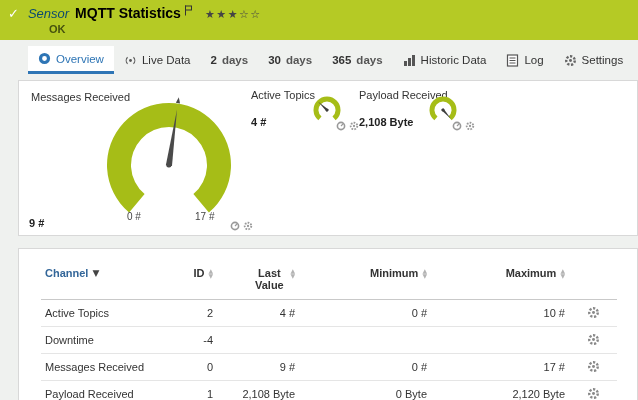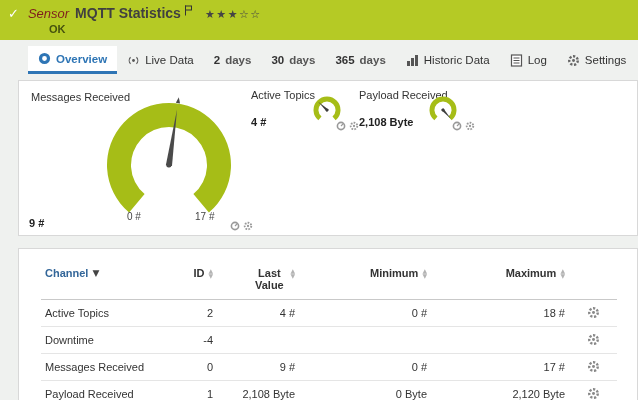--- a/index.html
+++ b/index.html
@@ -7,31 +7,31 @@
   body {
     overflow:hidden; position:relative;
     background:#eff1ef;
     font-family:"Liberation Sans","DejaVu Sans",sans-serif;
     font-size:11px; color:#333;
   }
   
   .topbar { height:40px; background:#b5ca25; padding:5px 8px 0 8px; }
   .tb-row1 { display:flex; align-items:baseline; }
   .check { color:#fff; font-weight:bold; font-size:13px; font-family:"DejaVu Sans",sans-serif; margin-right:9px; }
-  .sensor-type { font-style:italic; font-size:13px; color:#7f1d1d; margin-right:6px; }
-  .sensor-title { font-weight:bold; font-size:14px; color:#404040; }
+  .sensor-type { font-style:italic; font-size:13px; color:#0c4a6e; margin-right:6px; }
+  .sensor-title { font-weight:bold; font-size:14px; color:#000000; }
   .flagwrap { margin-left:3px; align-self:flex-start; }
   .stars { margin-left:12px; font-size:11px; color:#454545; letter-spacing:1.5px; font-family:"DejaVu Sans",sans-serif; }
   .tb-row2 { margin-left:41px; margin-top:2px; font-size:11px; font-weight:bold; color:#46520e; }
   
   .tabbar { display:flex; align-items:stretch; margin:6px 0 0 28px; height:28px; }
   .tab { display:flex; align-items:center; gap:5px; padding:0 10px; font-size:11.5px; color:#333; cursor:pointer; white-space:nowrap; }
   .tab .num { font-weight:bold; }
   .tab .daylbl { color:#555;font-weight:bold; }
-  .tab.active { background:#fff; border-bottom:3px solid #2e75b5; color:#2e75b5; font-weight:bold; }
+  .tab.active { background:#fff; border-bottom:3px solid #2e75b5; color:#2e75b5; font-weight:normal; }
   .ticon { flex:0 0 auto; }
   
   .panel { position:absolute; left:18px; width:620px; background:#fff; border:1px solid #d8d8d8; }
   #gauges-panel { top:80px; height:156px; }
   #table-panel  { top:248px; height:170px; padding:14px 20px 0 22px; }
   
   .glabel { font-size:11px; color:#333; }
   .gvalue { font-size:11px; font-weight:bold; color:#222; }
   .gauge-large { position:absolute; left:10px; top:6px; width:230px; height:150px; }
   .gauge-large .glabel { position:absolute; left:2px; top:4px; }
@@ -262,21 +262,21 @@
         </th>
         <th></th>
       </tr>
     </thead>
     <tbody>
       <tr>
         <td class="c-channel">Active Topics</td>
         <td>2</td>
         <td>4 #</td>
         <td>0 #</td>
-        <td>18 #</td>
+        <td>10 #</td>
         <td class="c-tools"><span class="gearbtn">
           <svg width="13" height="13" viewBox="0 0 14 14">
                 <circle cx="7" cy="7" r="4.6" fill="none" stroke="#888" stroke-width="2.6" stroke-dasharray="2.4 1.72"></circle>
                 <circle cx="7" cy="7" r="1.6" fill="#888"></circle>
               </svg>
         </span></td>
       </tr>
       <tr>
         <td class="c-channel">Downtime</td>
         <td>-4</td>

